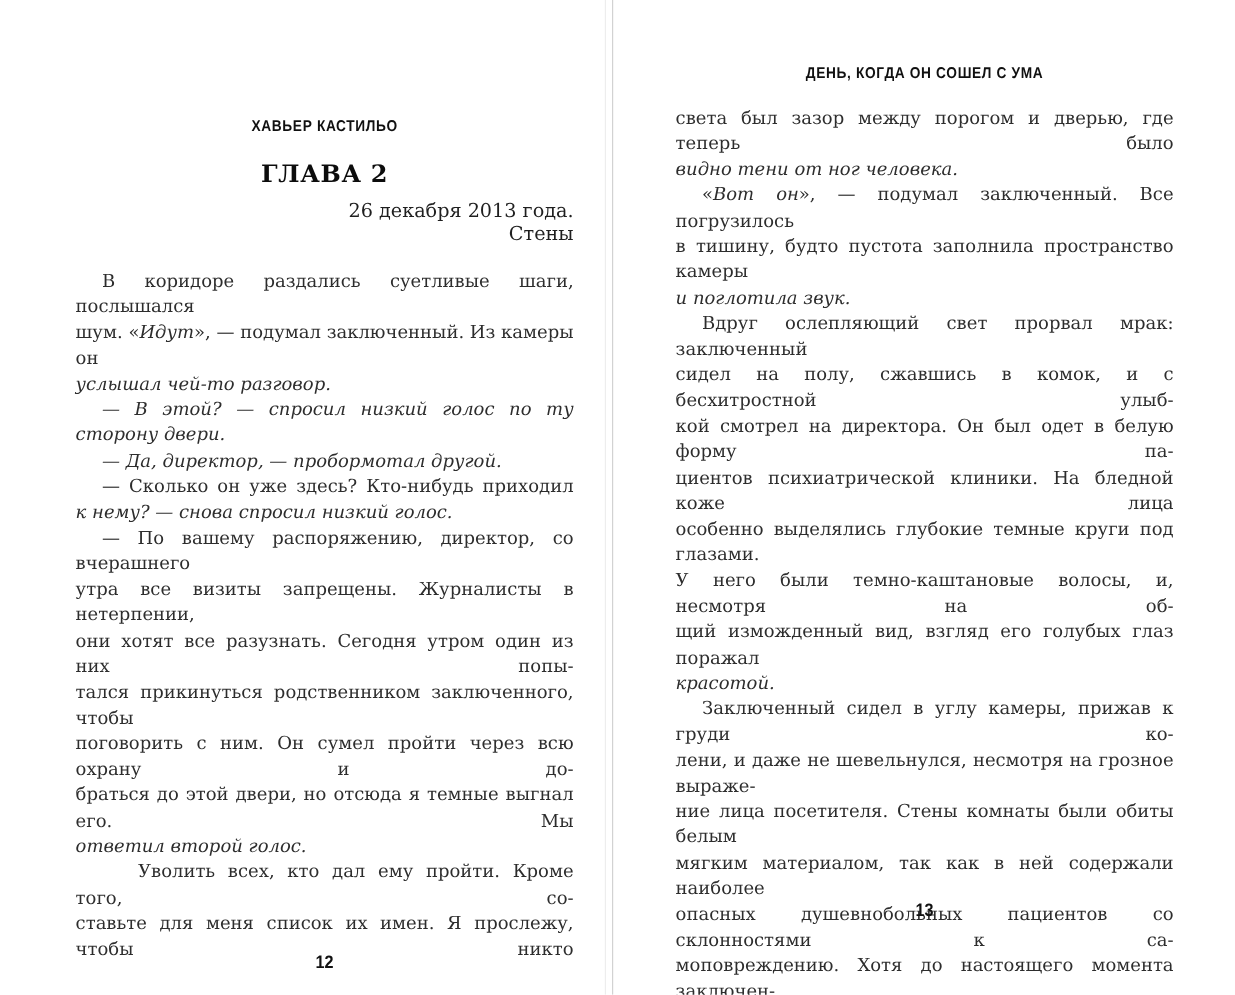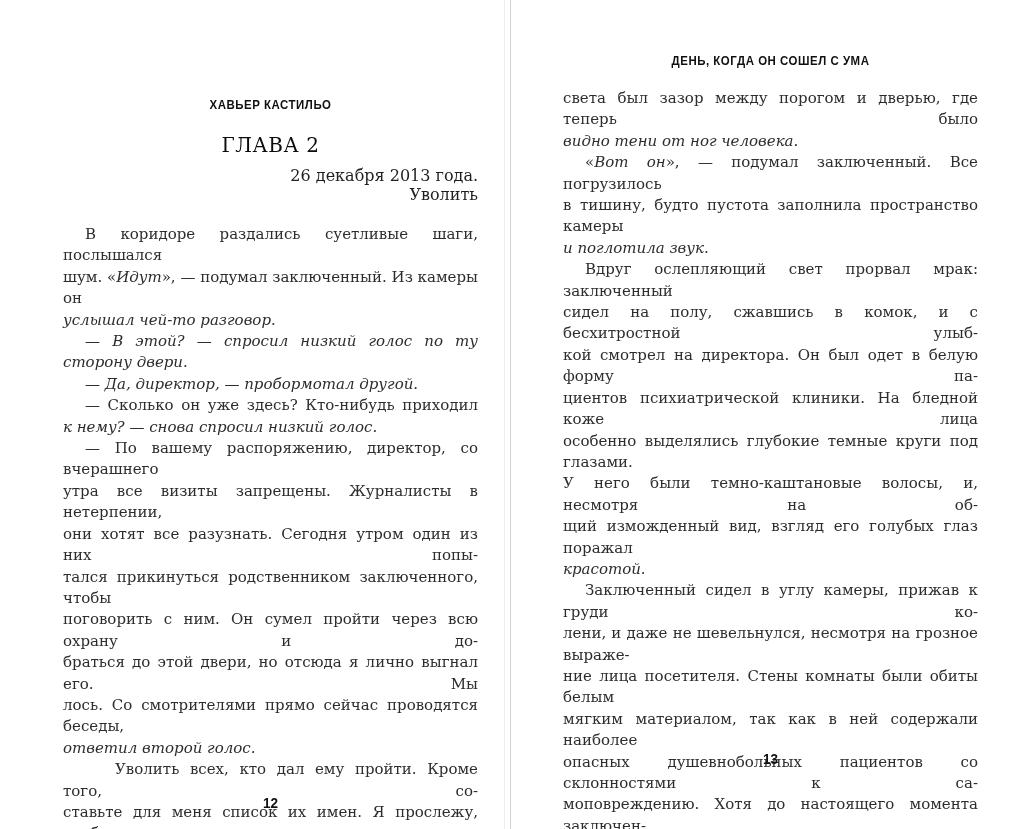--- a/index.html
+++ b/index.html
@@ -24,21 +24,21 @@
     font-family:"Liberation Sans", sans-serif;
     font-weight:700; font-size:13px; letter-spacing:0.6px;
     color:#101010;
     transform:scaleX(0.88); transform-origin:center;
     white-space:nowrap;
   }
   .chapter-title {
     position:absolute; top:89px; left:0; right:0; margin:0;
     text-align:center;
     font-family:"DejaVu Serif", serif;
-    font-weight:400; font-size:20px; letter-spacing:0.6px;
+    font-weight:700; font-size:20px; letter-spacing:0.6px;
     color:#0c0c0c;
   }
   .dateline {
     position:absolute; top:122px; left:0; right:0;
     text-align:right;
     font-size:16px; line-height:19px; color:#1f1f1f;
   }
   .body-text {
     position:absolute; left:0; width:415px;
     font-size:15px; color:#2d2d2d;
@@ -70,21 +70,21 @@
 
 <div class="spread">
   <div class="gutter-line gutter-soft"></div>
   <div class="gutter-line gutter-main"></div>
 
   <section class="page page-left">
     <div class="running-head">ХАВЬЕР КАСТИЛЬО</div>
     <h1 class="chapter-title">ГЛАВА 2</h1>
     <div class="dateline">
       <div>26 декабря 2013 года.</div>
-      <div>Уволить</div>
+      <div>Стены</div>
     </div>
     <div class="body-text" id="left-body">
         <div class="para p-normal">
           <div class="line first-line">В коридоре раздались суетливые шаги, послышался</div>
           <div class="line">шум. «<em>Идут</em>», — подумал заключенный. Из камеры он</div>
           <div class="line last-line">услышал чей-то разговор.</div>
         </div>
         <div class="para p-normal">
           <div class="line first-line last-line">— В этой? — спросил низкий голос по ту сторону двери.</div>
         </div>
@@ -94,22 +94,21 @@
         <div class="para p-normal">
           <div class="line first-line">— Сколько он уже здесь? Кто-нибудь приходил</div>
           <div class="line last-line">к нему? — снова спросил низкий голос.</div>
         </div>
         <div class="para p-normal">
           <div class="line first-line">— По вашему распоряжению, директор, со вчерашнего</div>
           <div class="line">утра все визиты запрещены. Журналисты в нетерпении,</div>
           <div class="line">они хотят все разузнать. Сегодня утром один из них попы-</div>
           <div class="line">тался прикинуться родственником заключенного, чтобы</div>
           <div class="line">поговорить с ним. Он сумел пройти через всю охрану и до-</div>
-          <div class="line">браться до этой двери, но отсюда я лично выгнал его. Мы</div>
-          <div class="line">лось. Со смотрителями прямо сейчас проводятся беседы,</div>
+          <div class="line">браться до этой двери, но отсюда я темные выгнал его. Мы</div>
           <div class="line last-line">ответил второй голос.</div>
         </div>
         <div class="para p-deep">
           <div class="line first-line">Уволить всех, кто дал ему пройти. Кроме того, со-</div>
           <div class="line">ставьте для меня список их имен. Я прослежу, чтобы никто</div>
         </div>
       </div>
     <div class="page-number">12</div>
   </section>
 

